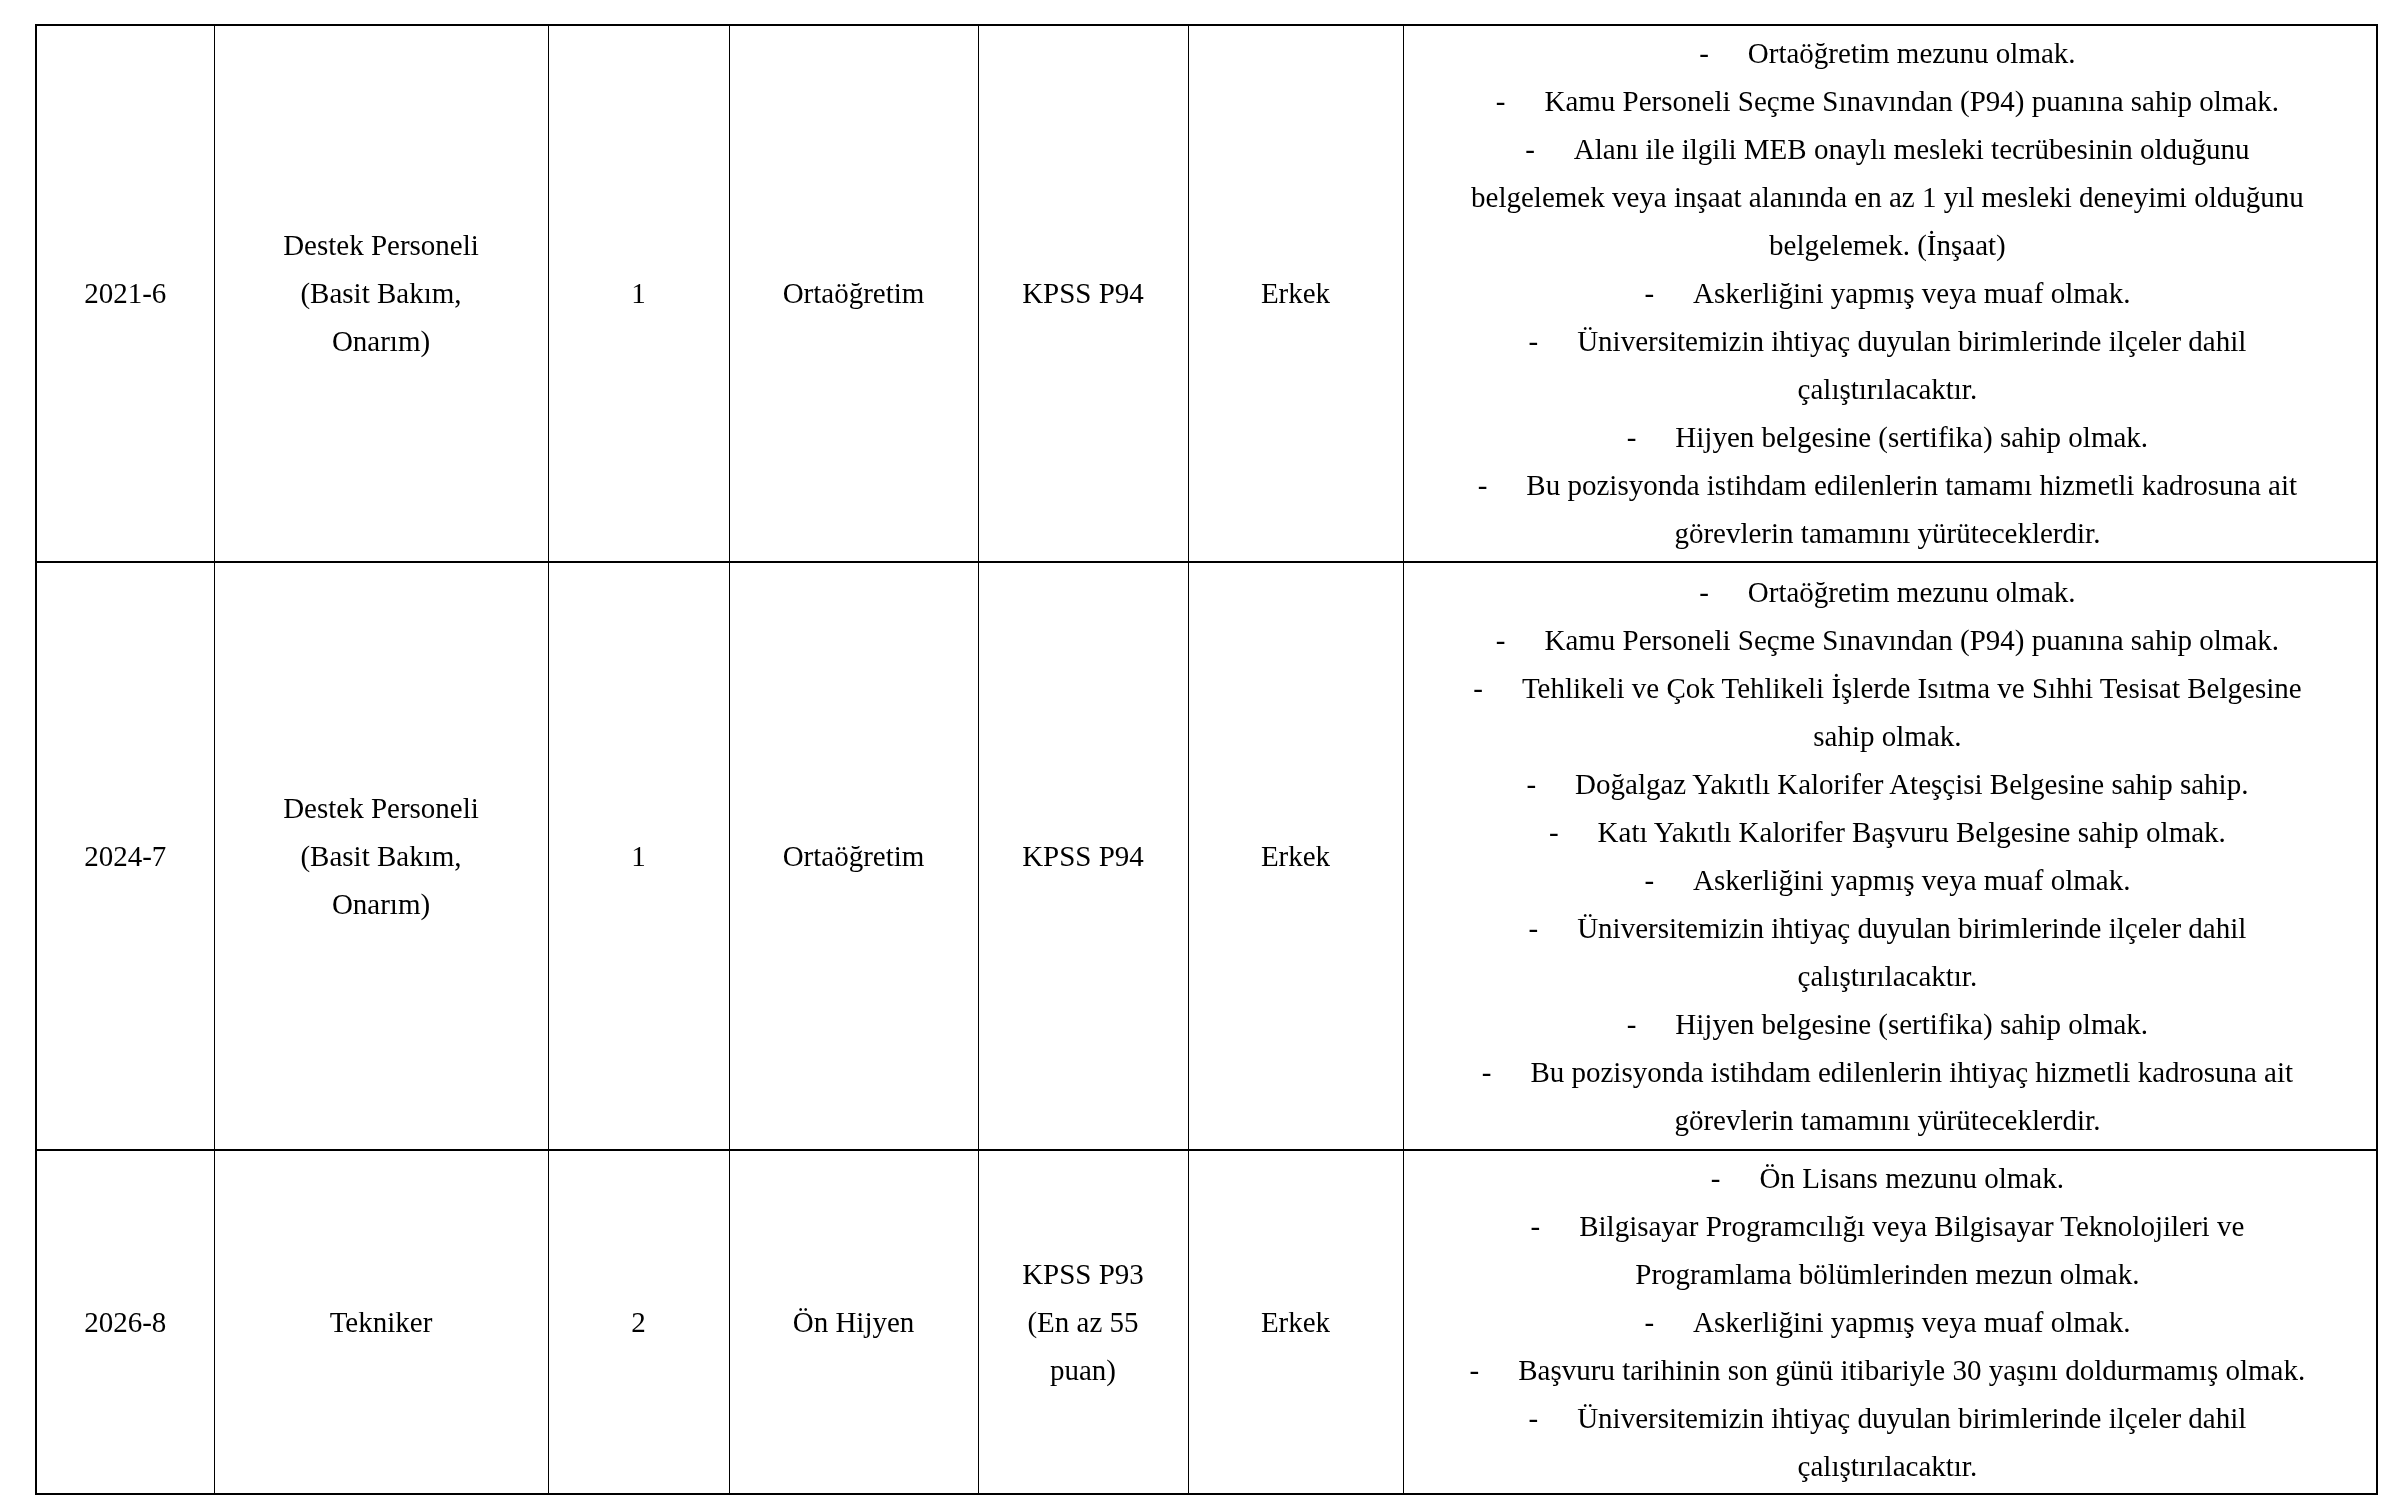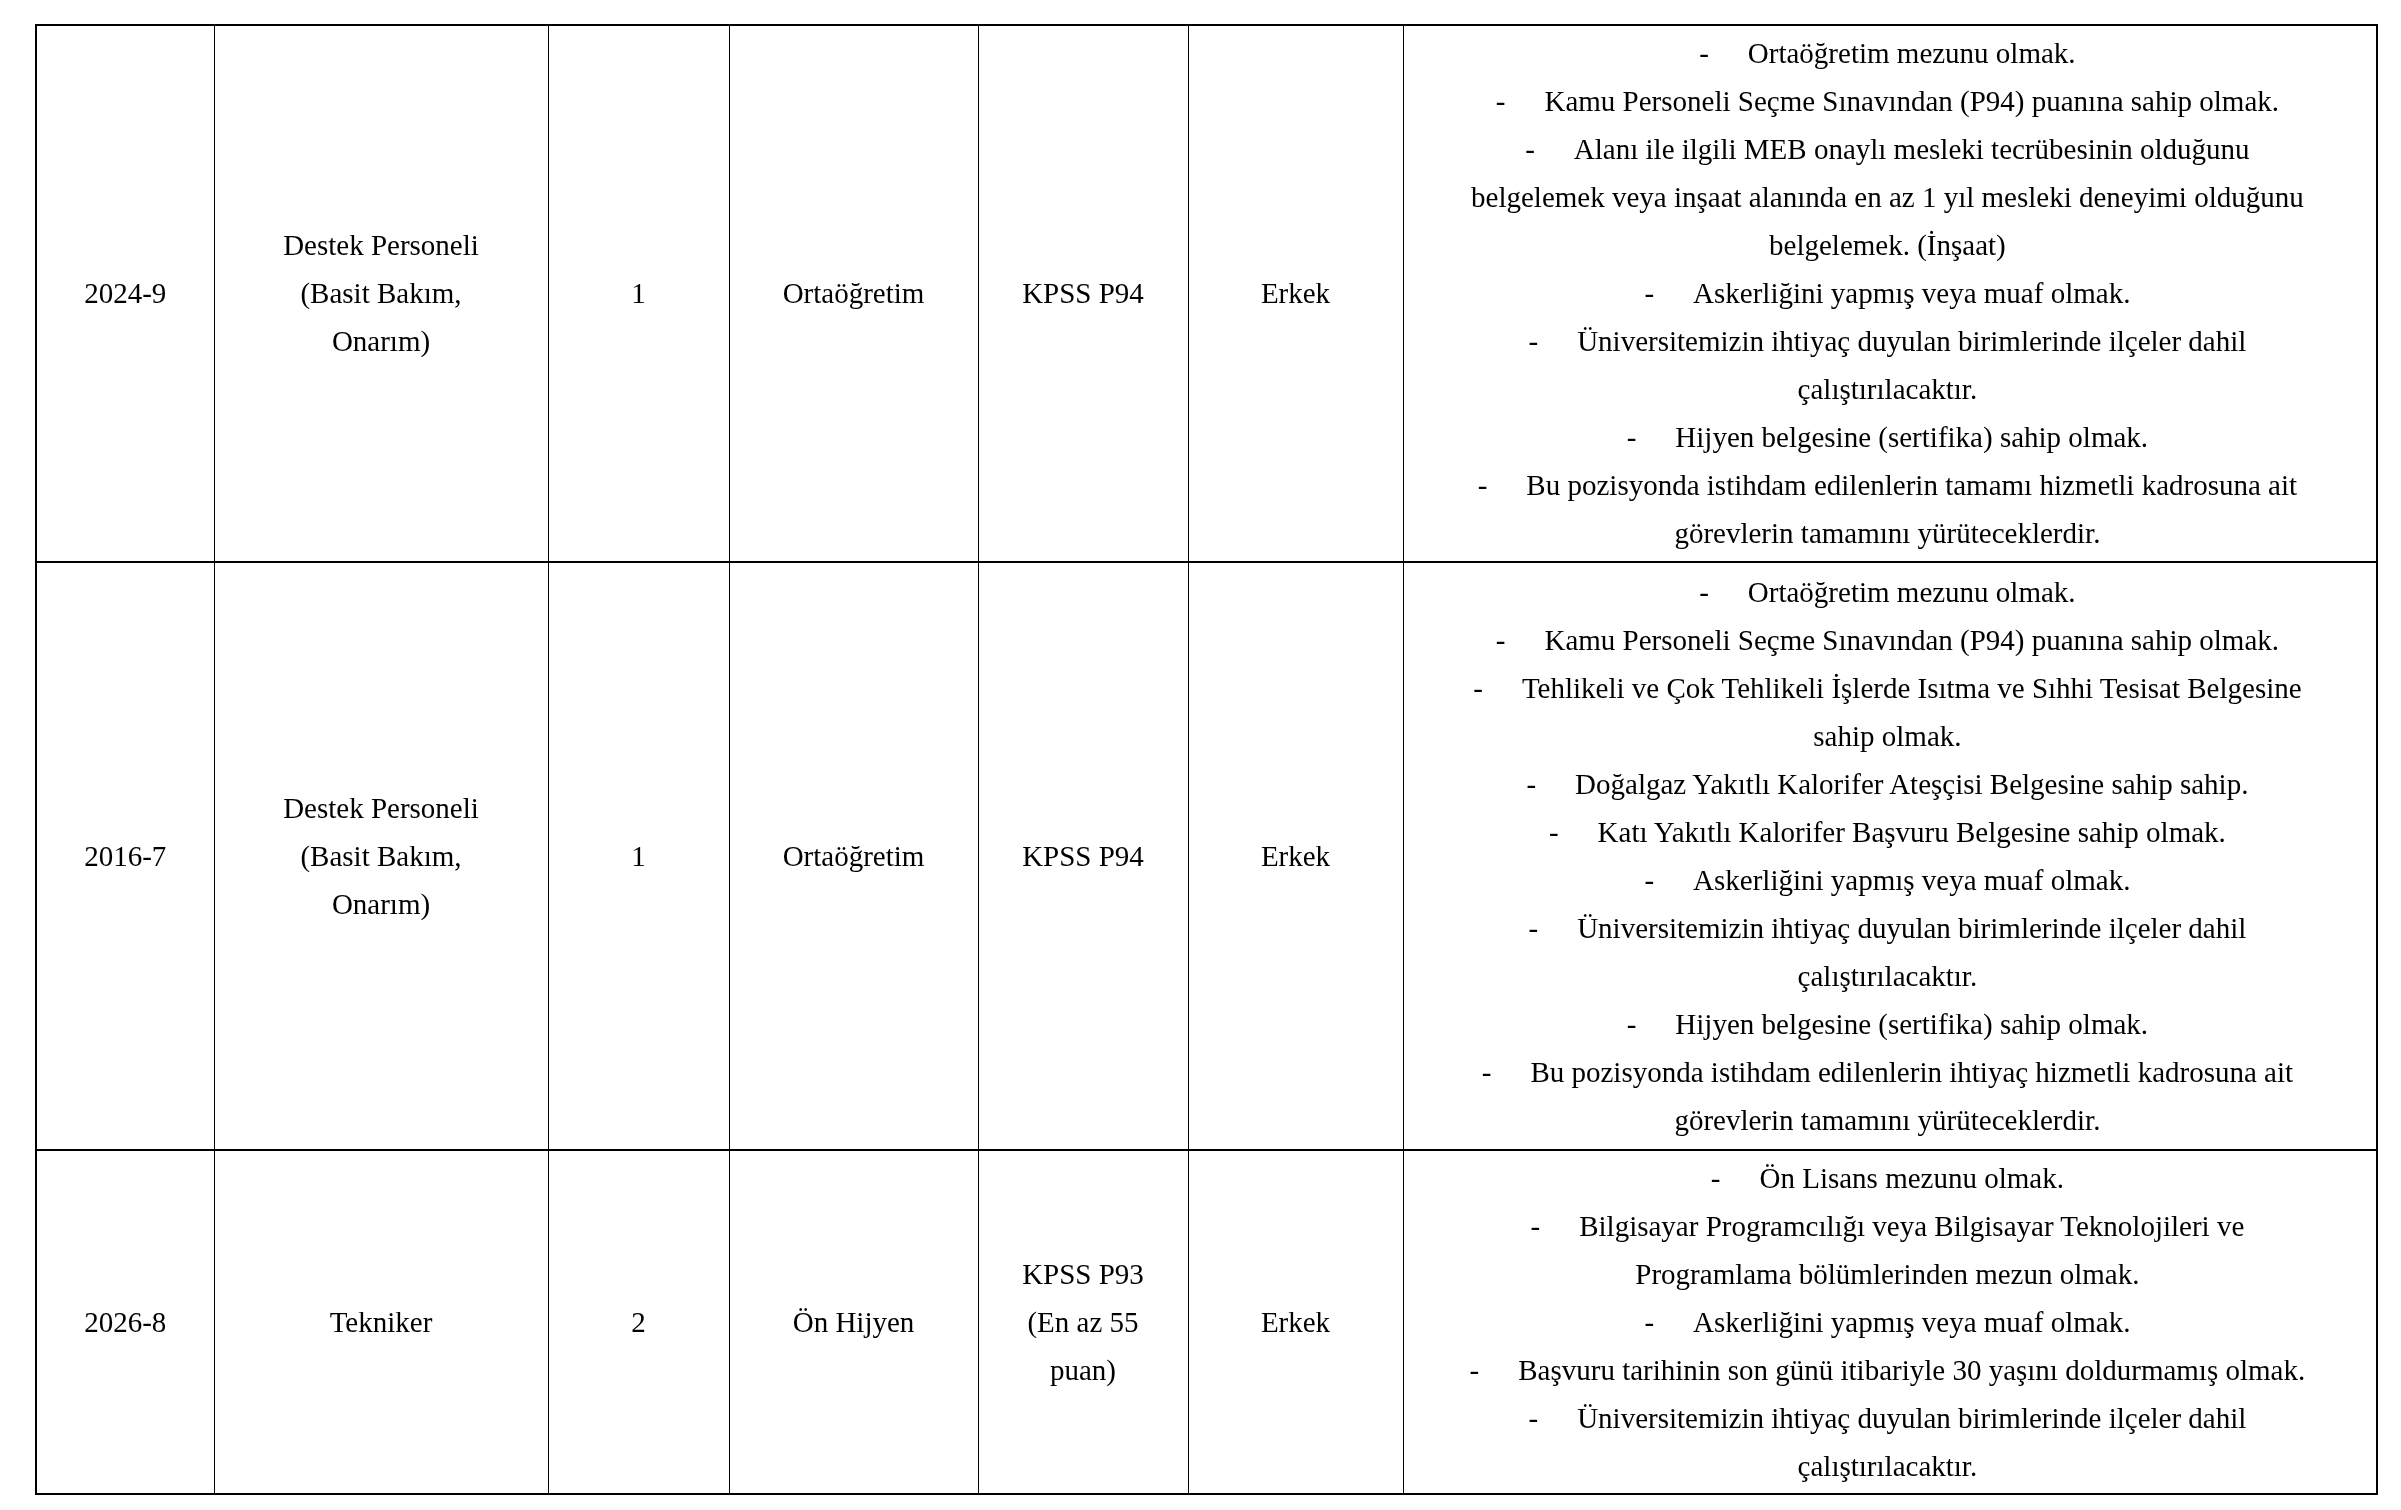--- a/index.html
+++ b/index.html
@@ -88,21 +88,21 @@
       <col class="col-code">
       <col class="col-title">
       <col class="col-count">
       <col class="col-edu">
       <col class="col-exam">
       <col class="col-gender">
       <col class="col-req">
     </colgroup>
     <tbody>
   <tr class="row-0">
-    <td class="center-cell">2024-9</td>
+    <td class="center-cell">2021-6</td>
     <td class="center-cell">Destek Personeli
 (Basit Bakım,
 Onarım)</td>
     <td class="center-cell">1</td>
     <td class="center-cell">Ortaöğretim</td>
     <td class="center-cell">KPSS P94</td>
     <td class="center-cell">Erkek</td>
     <td class="req-cell">
       <div class="req-list">
               <div class="req-item"><span class="dash">-</span><span class="tab"></span><span class="req-text">Ortaöğretim mezunu olmak.</span></div>
@@ -114,21 +114,21 @@
               <div class="req-item"><span class="dash">-</span><span class="tab"></span><span class="req-text">Üniversitemizin ihtiyaç duyulan birimlerinde ilçeler dahil
 çalıştırılacaktır.</span></div>
               <div class="req-item"><span class="dash">-</span><span class="tab"></span><span class="req-text">Hijyen belgesine (sertifika) sahip olmak.</span></div>
               <div class="req-item"><span class="dash">-</span><span class="tab"></span><span class="req-text">Bu pozisyonda istihdam edilenlerin tamamı hizmetli kadrosuna ait
 görevlerin tamamını yürüteceklerdir.</span></div>
             </div>
     </td>
   </tr>
 
   <tr class="row-1">
-    <td class="center-cell">2016-7</td>
+    <td class="center-cell">2024-7</td>
     <td class="center-cell">Destek Personeli
 (Basit Bakım,
 Onarım)</td>
     <td class="center-cell">1</td>
     <td class="center-cell">Ortaöğretim</td>
     <td class="center-cell">KPSS P94</td>
     <td class="center-cell">Erkek</td>
     <td class="req-cell">
       <div class="req-list">
               <div class="req-item"><span class="dash">-</span><span class="tab"></span><span class="req-text">Ortaöğretim mezunu olmak.</span></div>

